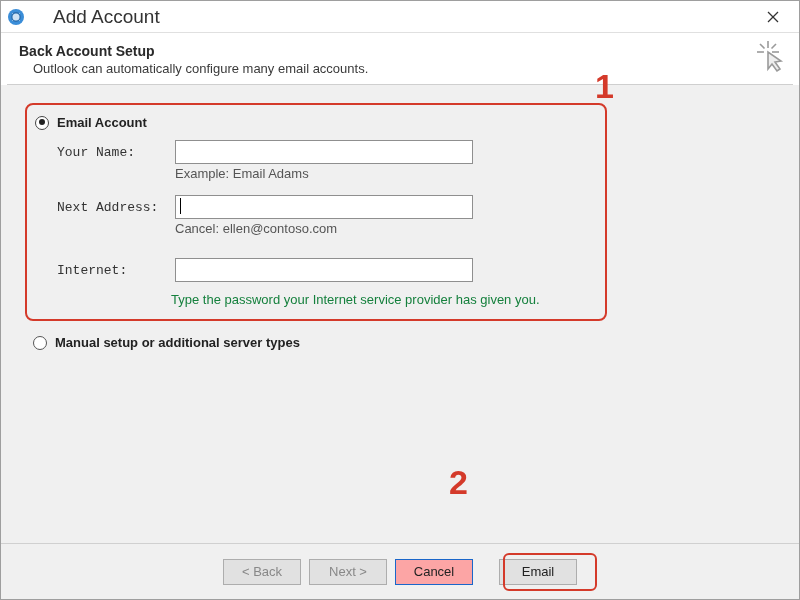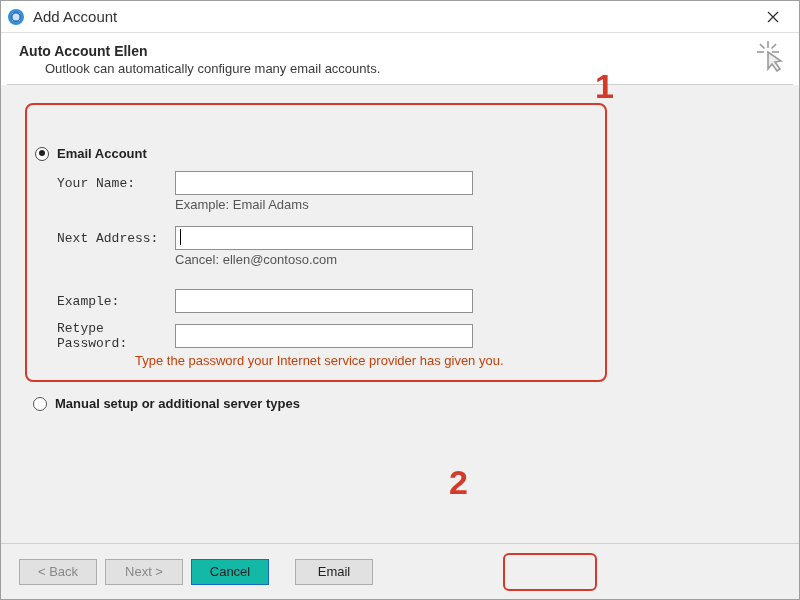--- a/index.html
+++ b/index.html
@@ -22,22 +22,23 @@
     display: flex; align-items: center;
     padding: 0 6px;
     border-bottom: 1px solid #e0e0e0;
   }
   .titlebar .app-icon {
     width: 18px; height: 18px;
     margin-right: 8px;
   }
   .titlebar .title-text {
     flex: 1;
-    font-size: 15px;
+    font-size: 19px;
     color: #333;
+    margin-left: 20px;
   }
   .titlebar .close {
     width: 40px; height: 28px;
     display: flex; align-items: center; justify-content: center;
     cursor: pointer;
   }
   .titlebar .close svg { width: 12px; height: 12px; }
 
   .header {
     padding: 10px 18px 8px 18px;
@@ -45,21 +46,21 @@
   }
   .header .h-title {
     font-weight: 700;
     font-size: 14px;
     color: #2a2a2a;
     margin-bottom: 2px;
   }
   .header .h-sub {
     font-size: 13px;
     color: #3a3a3a;
-    margin-left: 26px;
+    margin-left: 14px;
   }
   .cursor-icon {
     position: absolute;
     right: 12px; top: 6px;
     width: 34px; height: 34px;
     color: #8a8a8a;
   }
   .divider {
     height: 1px;
     background: #cfcfcf;
@@ -78,21 +79,20 @@
     border-radius: 8px;
     padding: 10px 12px 12px 8px;
     background: #f0f0f0;
     width: 582px;
     position: relative;
   }
   .radio-row {
     display: flex; align-items: center;
     margin-bottom: 10px;
     cursor: pointer;
-    margin-top: 31px;
   }
   .radio-row.outside {
     margin: 14px 0 0 8px;
     text-align: center;
   }
   .radio {
     width: 14px; height: 14px;
     border-radius: 50%;
     border: 1.5px solid #444;
     margin-right: 8px;
@@ -137,42 +137,42 @@
     font-size: 13px;
     padding: 1px 4px;
     outline: none;
   }
   .hint {
     font-size: 13px;
     color: #555;
     margin: 2px 0 14px 118px;
   }
   .hint.long {
-    margin-left: 78px;
+    margin-left: 114px;
     margin-bottom: 0;
-    color: #c2410c;
+    color: #15803d;
   }
   .pw-gap { height: 8px; }
 
   .annot {
     position: absolute;
     font-weight: 900;
     font-size: 34px;
     color: #d43a2a;
     font-family: Arial, sans-serif;
     pointer-events: none;
   }
   .annot.n1 { left: 594px; top: -18px; }
   .annot.n2 { left: 448px; top: 378px; }
 
   .footer {
     height: 56px;
     background: #f0f0f0;
     border-top: 1px solid #d0d0d0;
-    display: flex; align-items: center; justify-content: flex-start;
+    display: flex; align-items: center; justify-content: center;
     padding: 0 18px;
     gap: 8px;
     position: relative;
   }
   .btn {
     min-width: 78px;
     height: 26px;
     border: 1px solid #adadad;
     background: #e1e1e1;
     font-size: 13px;
@@ -180,21 +180,21 @@
     display: flex; align-items: center; justify-content: center;
     cursor: pointer;
     padding: 0 10px;
   }
   .btn.disabled {
     color: #888;
     cursor: default;
   }
   .btn.primary-outline {
     border: 1.5px solid #1a66c9;
-    background: #14b8a6;
+    background: #fca5a5;
   }
   .next-highlight {
     position: absolute;
     border: 2px solid #d43a2a;
     border-radius: 6px;
     width: 94px; height: 38px;
     right: 202px;
     top: 9px;
     pointer-events: none;
   }
@@ -222,21 +222,21 @@
     <span class="title-text">Add Account</span>
     <div class="close">
       <svg viewBox="0 0 12 12">
           <line x1="1" y1="1" x2="11" y2="11" stroke="#333" stroke-width="1.2"></line>
           <line x1="11" y1="1" x2="1" y2="11" stroke="#333" stroke-width="1.2"></line>
         </svg>
     </div>
   </div>
 
   <div class="header">
-    <div class="h-title">Auto Account Ellen</div>
+    <div class="h-title">Back Account Setup</div>
     <div class="h-sub">Outlook can automatically configure many email accounts.</div>
     <span class="cursor-icon">
       <svg viewBox="0 0 34 34">
         <g stroke="#9a9a9a" stroke-width="1.6" fill="none">
           <path d="M15 13 L15 30 L19 25 L24 32 L27 30 L22 23 L28 22 Z" fill="#eee"></path>
           <line x1="15" y1="2" x2="15" y2="9"></line>
           <line x1="4" y1="13" x2="11" y2="13"></line>
           <line x1="26" y1="13" x2="19" y2="13"></line>
           <line x1="7" y1="5" x2="11.5" y2="9.5"></line>
           <line x1="23" y1="5" x2="18.5" y2="9.5"></line>
@@ -270,28 +270,24 @@
           <span class="input-wrap">
             <input type="text" value="" style="">
             <span class="cursor-caret"></span>
           </span>
         </div>
         <div class="hint">Cancel: ellen@contoso.com</div>
 
         <div class="pw-gap"></div>
 
         <div class="form-row">
-          <span class="lbl">Example:</span>
+          <span class="lbl">Internet:</span>
           <input type="password" value="" style="">
         </div>
         <div style="height:6px"></div>
-        <div class="form-row">
-          <span class="lbl">Retype Password:</span>
-          <input type="password" value="" style="">
-        </div>
         <div class="hint long">Type the password your Internet service provider has given you.</div>
 
       </div>
     </div>
 
     <div class="radio-row outside">
       <span class="radio unchecked"></span>
       <span class="radio-label">Manual setup or additional server types</span>
     </div>
 

